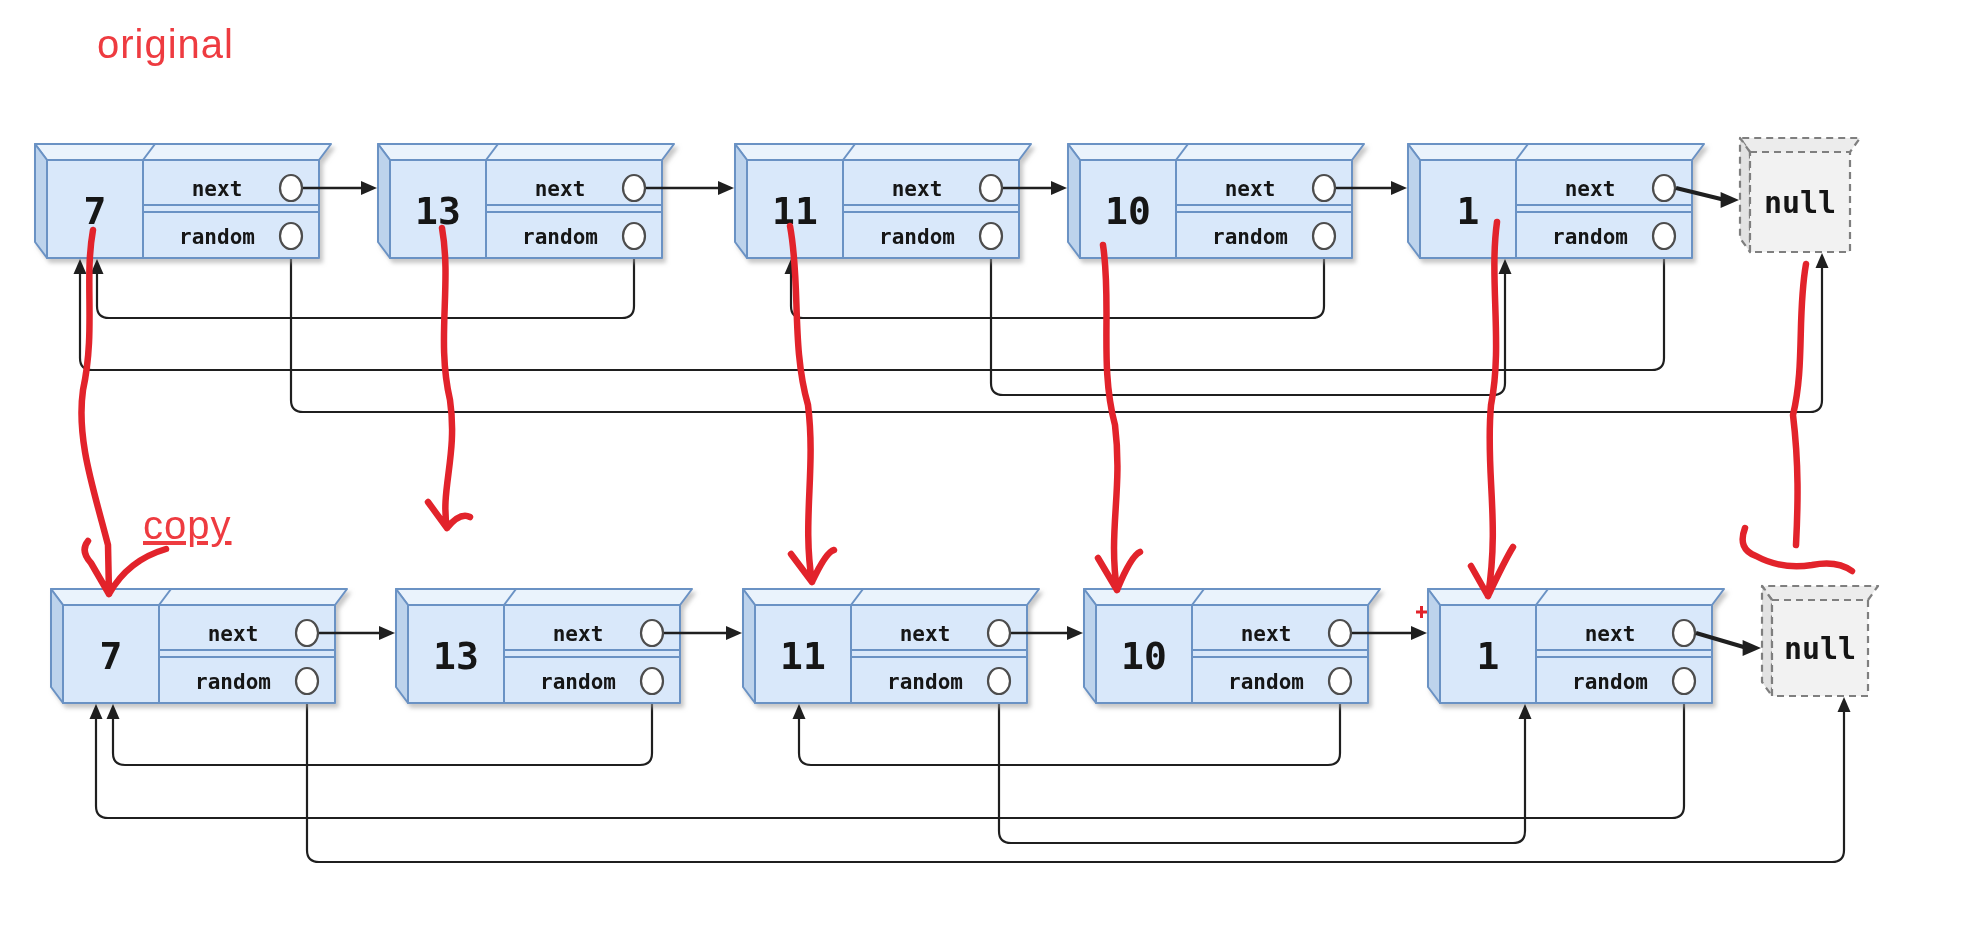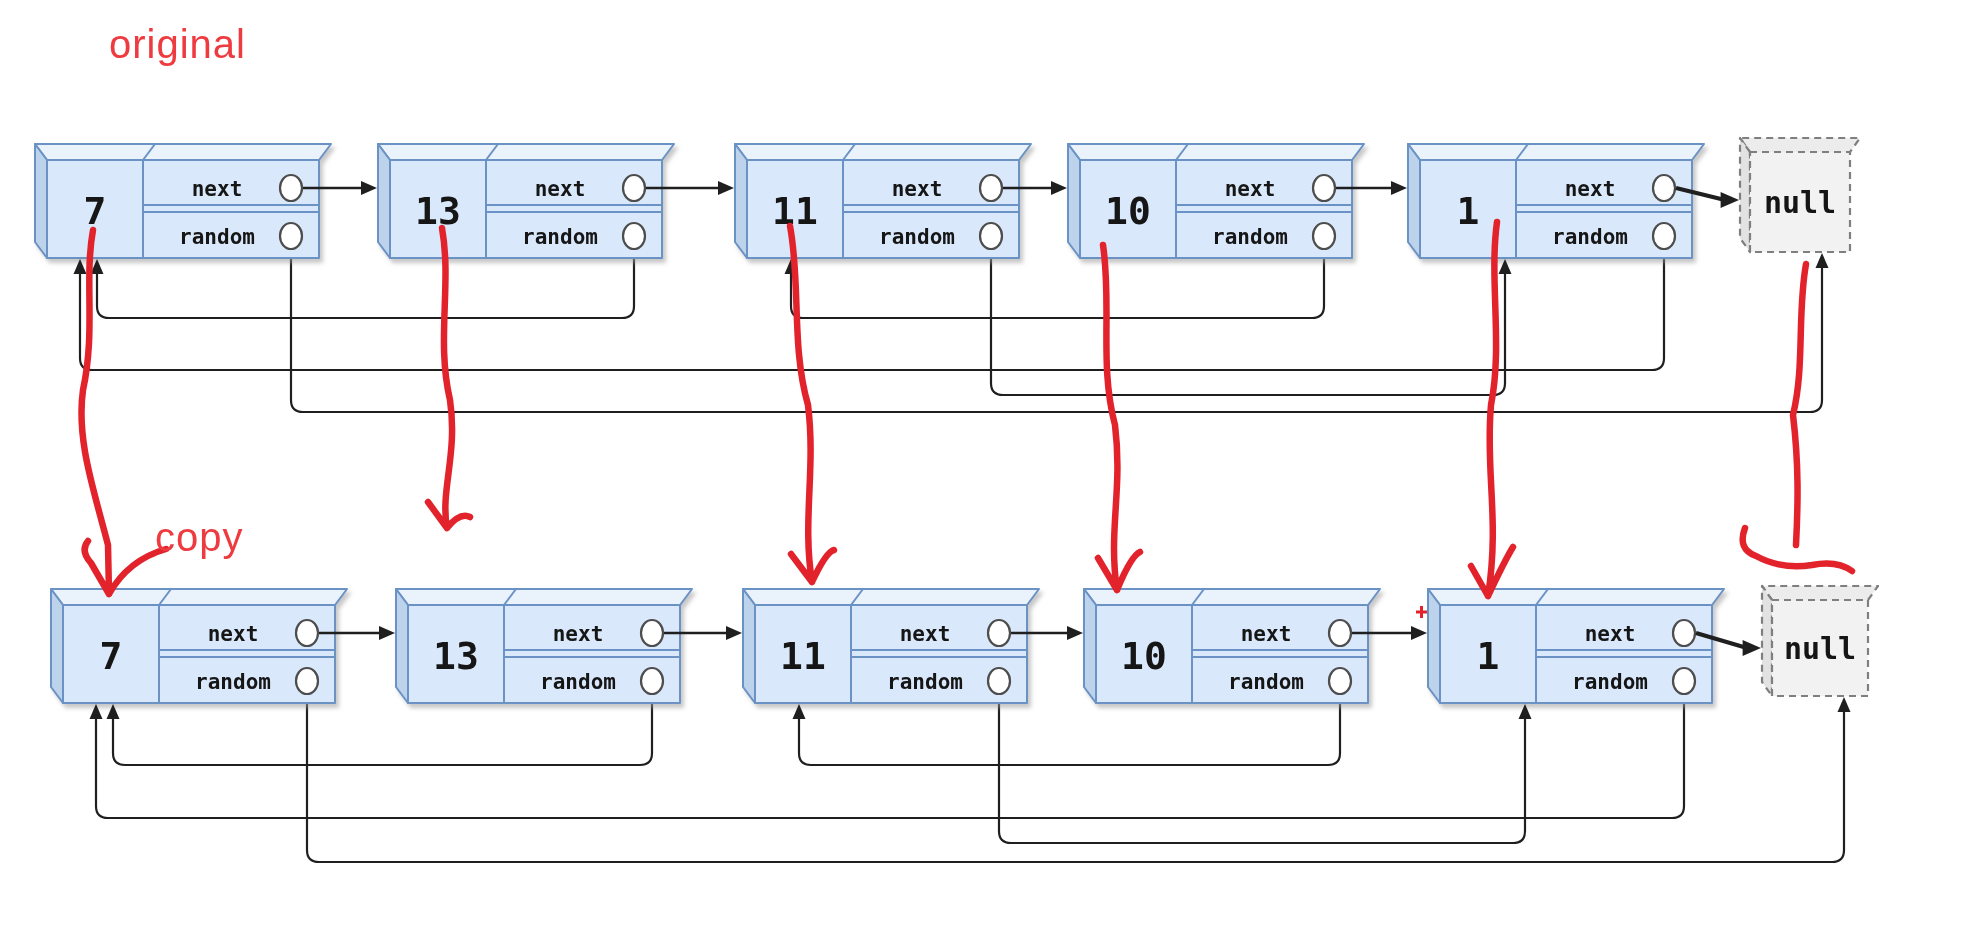--- a/index.html
+++ b/index.html
@@ -1,21 +1,21 @@
 <!DOCTYPE html>
 <html><head>
 <meta charset="utf-8">
 <style>
   html,body{margin:0;padding:0;background:#ffffff;}
   .canvas{position:relative;width:1970px;height:933px;background:#ffffff;overflow:hidden;
           font-family:"Liberation Sans", sans-serif;}
   .row-label{position:absolute;font-size:40px;letter-spacing:1px;color:#ee3b40;
-             font-family:"Liberation Sans", sans-serif;margin-left:12px;}
+             font-family:"Liberation Sans", sans-serif;}
   #label-original{left:97px;top:22px;}
-  #label-copy{left:143px;top:515px;}
+  #label-copy{left:143px;top:503px;text-decoration:underline;}
   svg text{font-family:"DejaVu Sans Mono", monospace;font-weight:bold;fill:#151515;}
   svg .val{font-size:38px;}
   svg .fld{font-size:21px;}
   svg .nul{font-size:30px;}
 </style>
 </head>
 <body>
 
 <div class="canvas">
   <svg id="diagram-svg" width="1970" height="933" viewBox="0 0 1970 933">

